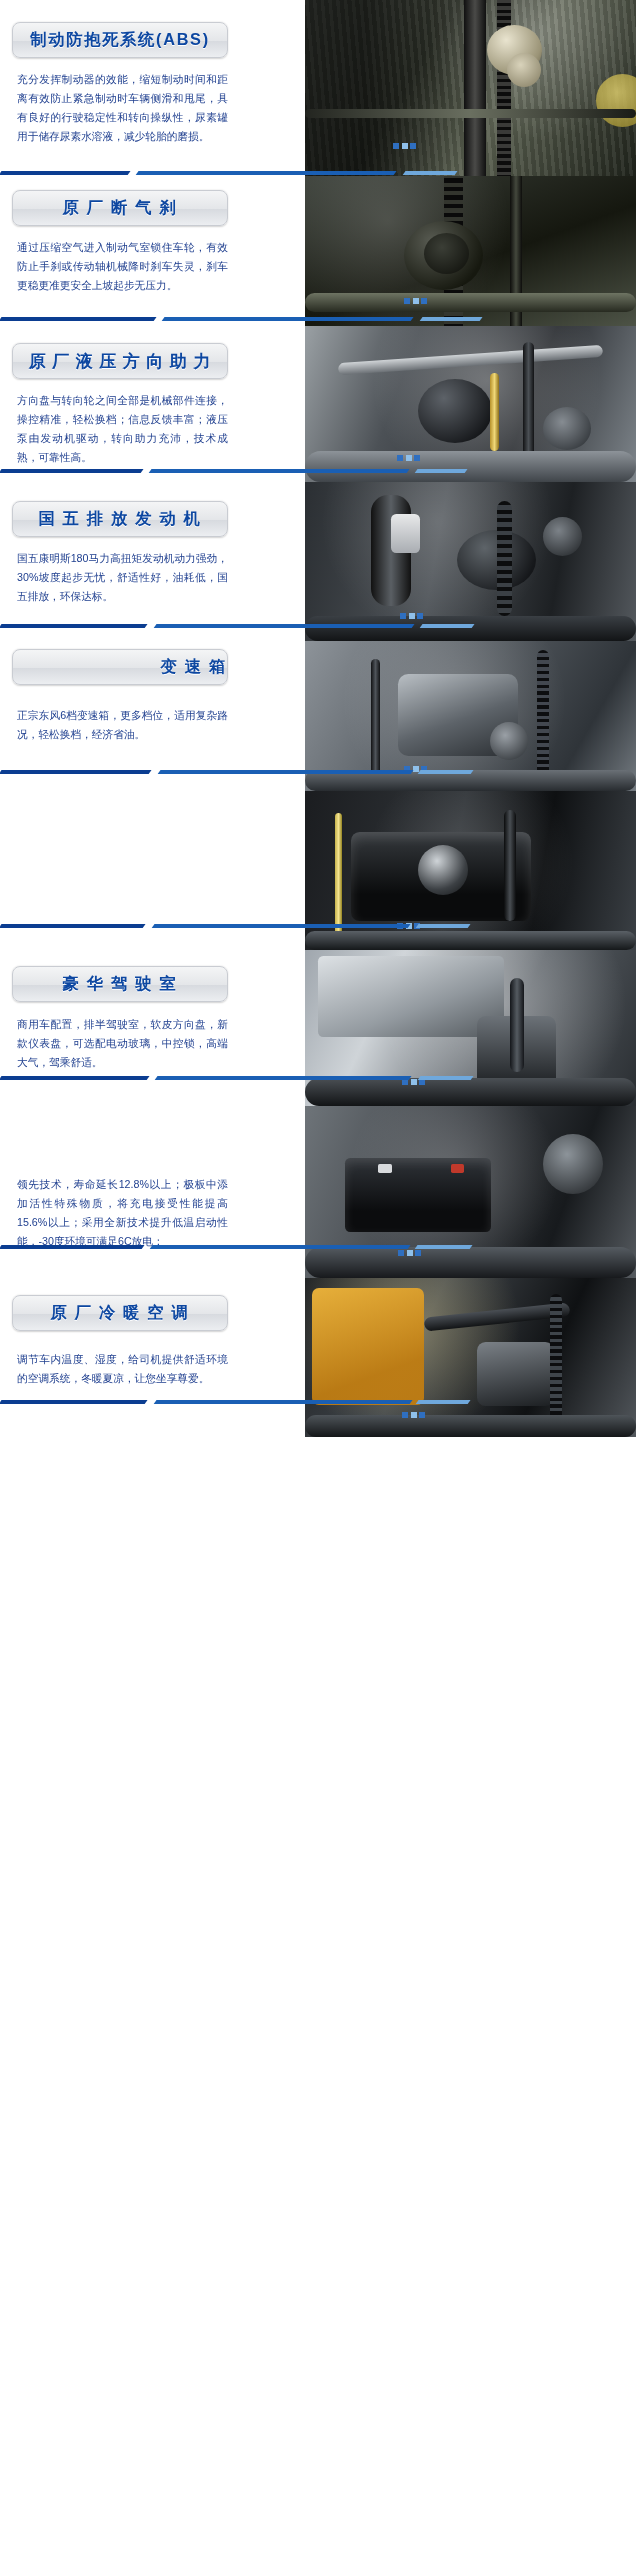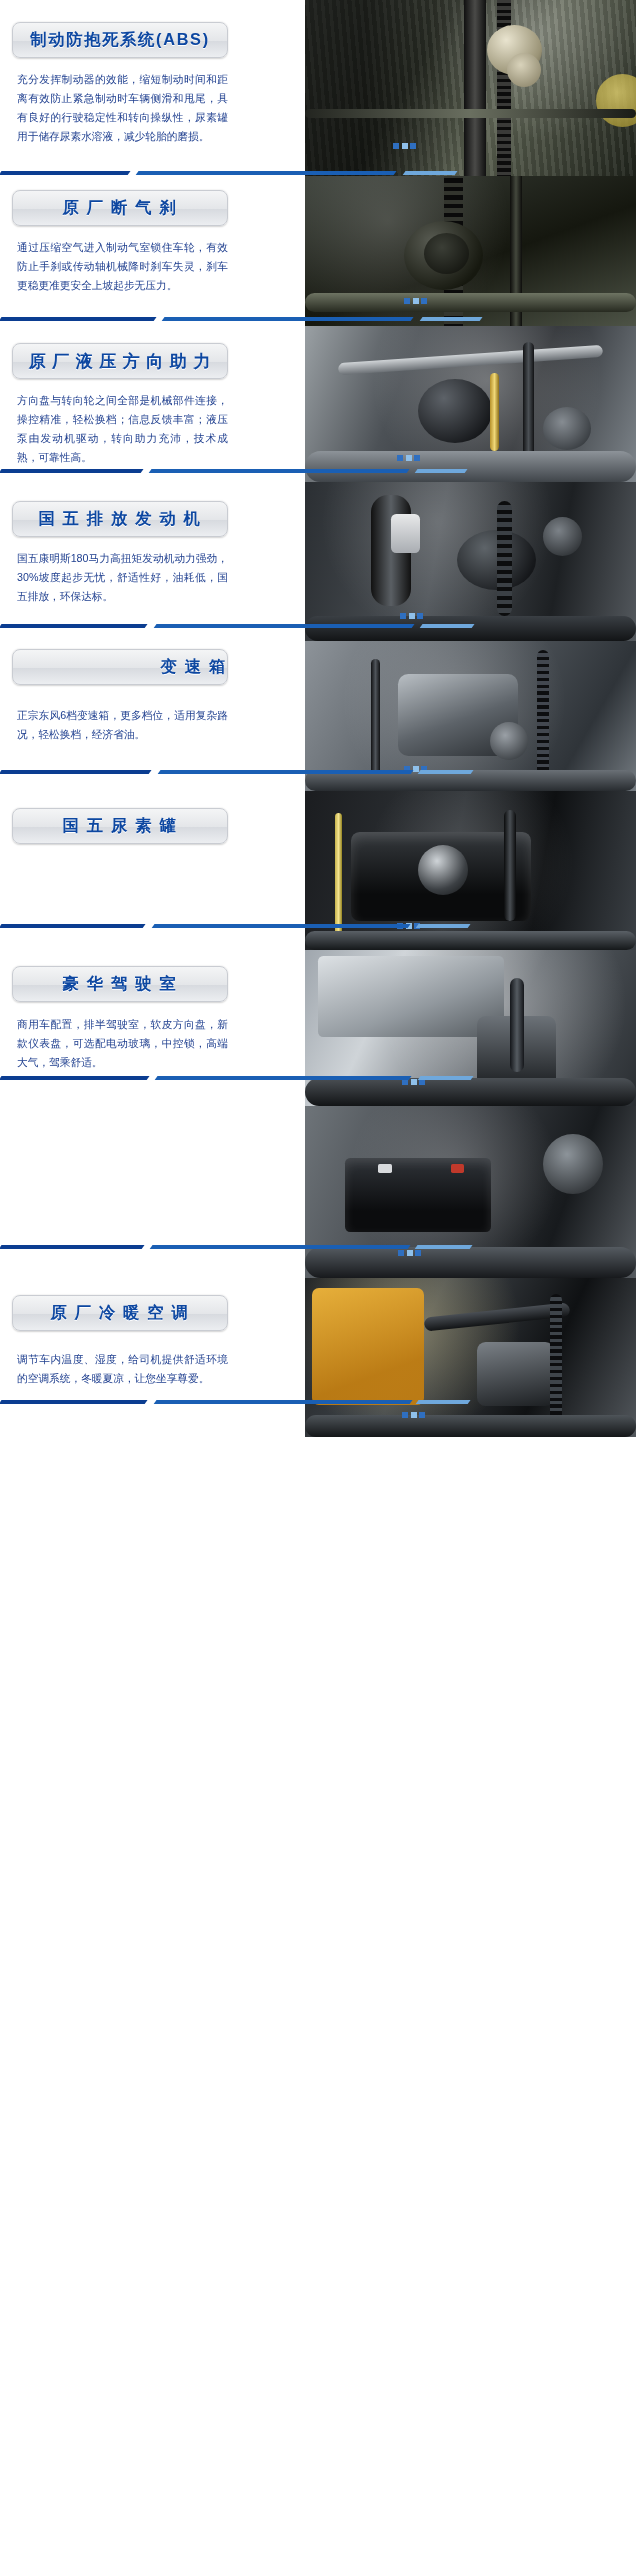--- a/index.html
+++ b/index.html
@@ -337,23 +337,20 @@
       <div class="photo" title="国五尿素罐总成">
         <div class="ph-layer g6"></div>
         <div class="blob" style="left:14%;top:26%;width:180px;height:89px;border-radius:8.6px;background:linear-gradient(180deg,#35393d,#0a0b0c 70%);box-shadow:inset 0 5.2px 12px rgba(255,255,255,.14);"></div>
         <div class="blob" style="left:34%;top:34%;width:50px;height:50px;background:radial-gradient(circle at 38% 32%,#cfd4d8,#3c4044 62%,#0f1113);"></div>
         <div class="tube" style="left:60%;top:12%;width:12px;height:70%;background:linear-gradient(90deg,#0b0c0d,#494e53,#0b0c0d);"></div>
         <div class="tube" style="left:9%;top:14%;width:6.9px;height:76%;background:linear-gradient(90deg,#c6b24a,#f3e38f,#93831f);"></div>
         <div class="tube" style="left:0;top:88%;width:100%;height:12%;background:linear-gradient(180deg,#5a6066,#15181a);"></div>
       </div>
 
       <div class="txtcol">
-        <div class="title-plate" style="top:17px;">
-          <span>国 五 尿 素 罐</span>
-        </div>
       </div>
 
       <div class="sq-cluster" style="left:397px;top:132px;">
           <i></i>
           <i class="l"></i>
           <i></i>
         </div>
     </div>
   </div>
   <div class="deco" style="top:921px;">
@@ -397,20 +394,21 @@
       <div class="photo" title="骆驼24V蓄电池组">
         <div class="ph-layer g8"></div>
         <div class="blob" style="left:12%;top:30%;width:146px;height:74px;border-radius:5.2px;background:linear-gradient(180deg,#2f3338,#0b0c0e 72%);box-shadow:inset 0 4.3px 10.3px rgba(255,255,255,.12);"></div>
         <div class="blob" style="left:44%;top:34%;width:13.7px;height:8.6px;border-radius:1.7px;background:#c0392b;"></div>
         <div class="blob" style="left:22%;top:34%;width:13.7px;height:8.6px;border-radius:1.7px;background:#d8dadd;"></div>
         <div class="blob" style="left:72%;top:16%;width:60px;height:60px;background:radial-gradient(circle at 40% 34%,#8d949a,#1b1e21);"></div>
         <div class="tube" style="left:0;top:82%;width:100%;height:18%;background:linear-gradient(180deg,#555b61,#17191c);"></div>
       </div>
 
       <div class="txtcol">
+        <div class="body-text" style="top:69px;">领先技术，寿命延长12.8%以上；极板中添加活性特殊物质，将充电接受性能提高15.6%以上；采用全新技术提升低温启动性能，-30度环境可满足6C放电；</div>
       </div>
 
       <div class="sq-cluster" style="left:398px;top:144px;">
           <i></i>
           <i class="l"></i>
           <i></i>
         </div>
     </div>
   </div>
   <div class="deco" style="top:1242px;">

